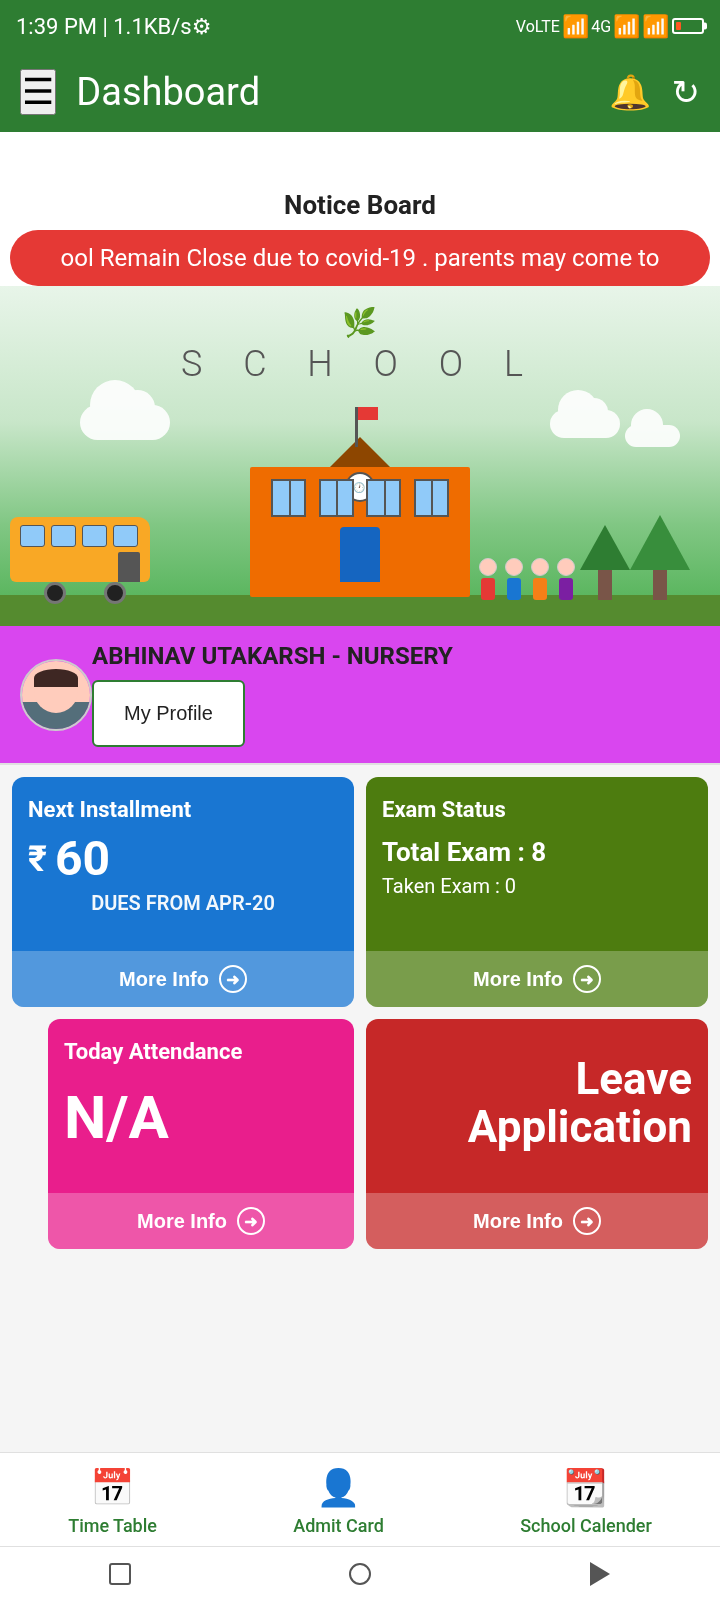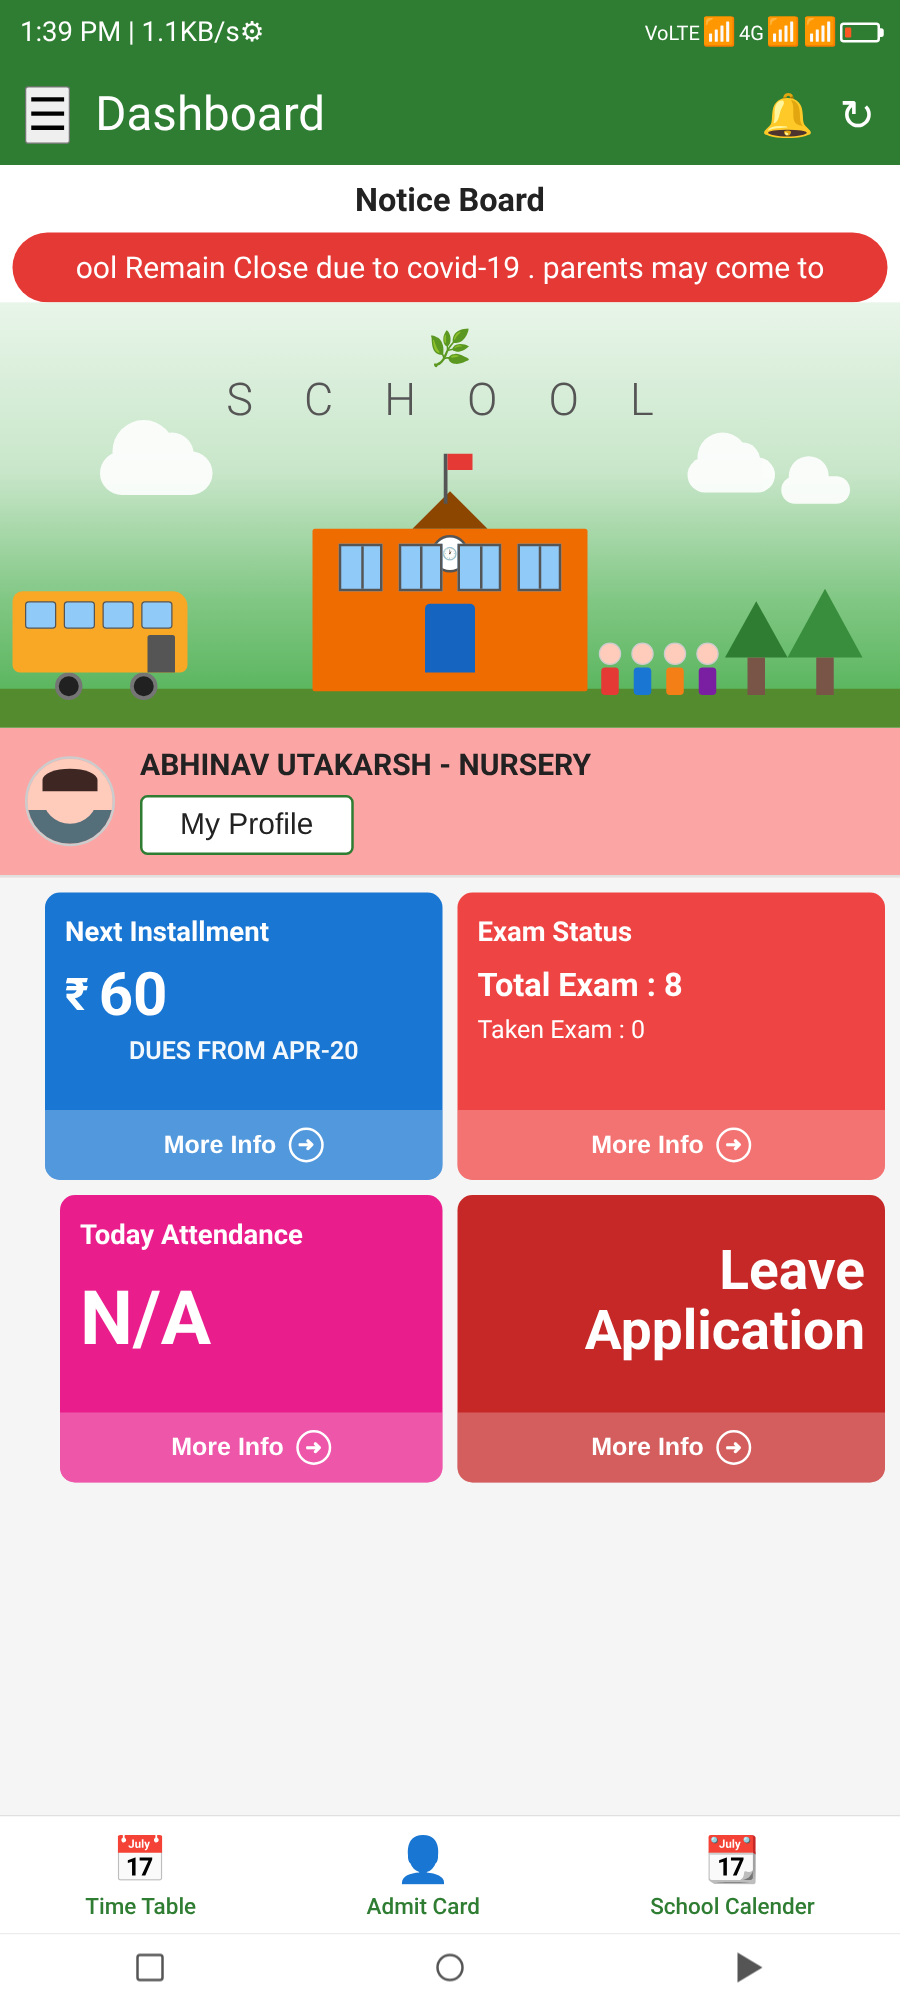--- a/index.html
+++ b/index.html
@@ -75,20 +75,21 @@
       text-align: center;
       padding: 14px 0 0 0;
       position: relative;
       overflow: hidden;
     }
     .notice-title {
       font-size: 26px;
       font-weight: bold;
       color: #222;
       margin-bottom: 10px;
+      margin-top: 44px;
     }
     .notice-ticker {
       background: #e53935;
       color: white;
       font-size: 24px;
       padding: 14px 20px;
       border-radius: 40px;
       margin: 0 10px 0 10px;
       white-space: nowrap;
       overflow: hidden;
@@ -338,26 +339,25 @@
     }
     .kid-body {
       width: 14px;
       height: 22px;
       border-radius: 3px;
       margin-top: 2px;
     }
 
     
     .profile-section {
-      background: #fca5a5;
+      background: #d946ef;
       display: flex;
       align-items: center;
       padding: 16px 20px;
       border-bottom: 2px solid #e0e0e0;
-      gap: 20px;
     }
     .avatar {
       width: 72px;
       height: 72px;
       border-radius: 50%;
       background: #90a4ae;
       overflow: hidden;
       flex-shrink: 0;
       border: 2px solid #ccc;
     }
@@ -388,23 +388,23 @@
     .profile-name {
       font-size: 24px;
       font-weight: bold;
       color: #222;
       margin-bottom: 10px;
     }
     .profile-btn {
       border: 2px solid #2e7d32;
       background: white;
       color: #222;
-      padding: 8px 30px;
+      padding: 20px 30px;
       border-radius: 6px;
-      font-size: 24px;
+      font-size: 20px;
       cursor: pointer;
     }
 
     
     .cards-grid {
       display: grid;
       grid-template-columns: 1fr 1fr;
       gap: 0;
       background: #f5f5f5;
       padding: 12px;
@@ -413,22 +413,22 @@
 
     .card {
       border-radius: 12px;
       padding: 20px 16px 0;
       display: flex;
       flex-direction: column;
       min-height: 230px;
       position: relative;
       overflow: hidden;
     }
-    .card-blue { background: #1976d2; color: white; margin-left: 24px; }
-    .card-orange { background: #ef4444; color: white; }
+    .card-blue { background: #1976d2; color: white; }
+    .card-orange { background: #4d7c0f; color: white; }
     .card-pink { background: #e91e8c; color: white; margin-left: 36px; }
     .card-red { background: #c62828; color: white; }
 
     .card-title {
       font-size: 22px;
       font-weight: bold;
       margin-bottom: 8px;
     }
     .card-amount {
       font-size: 48px;

